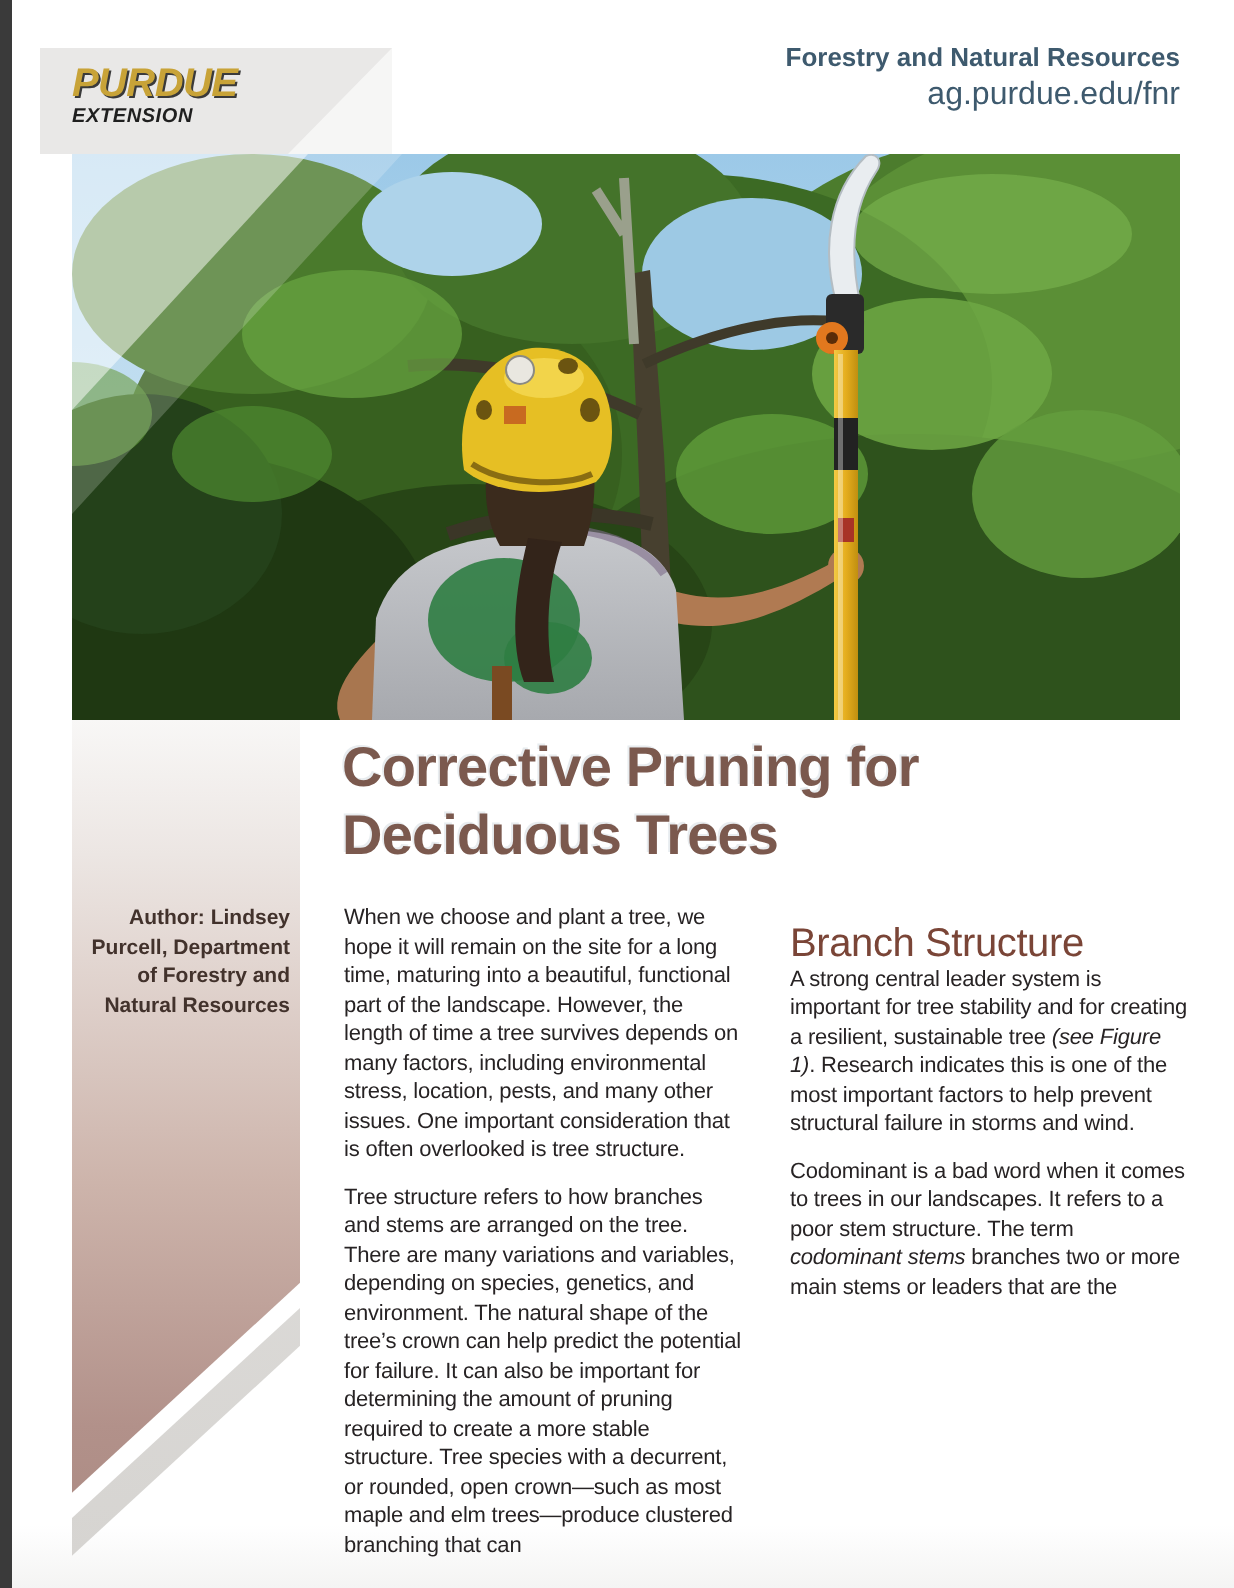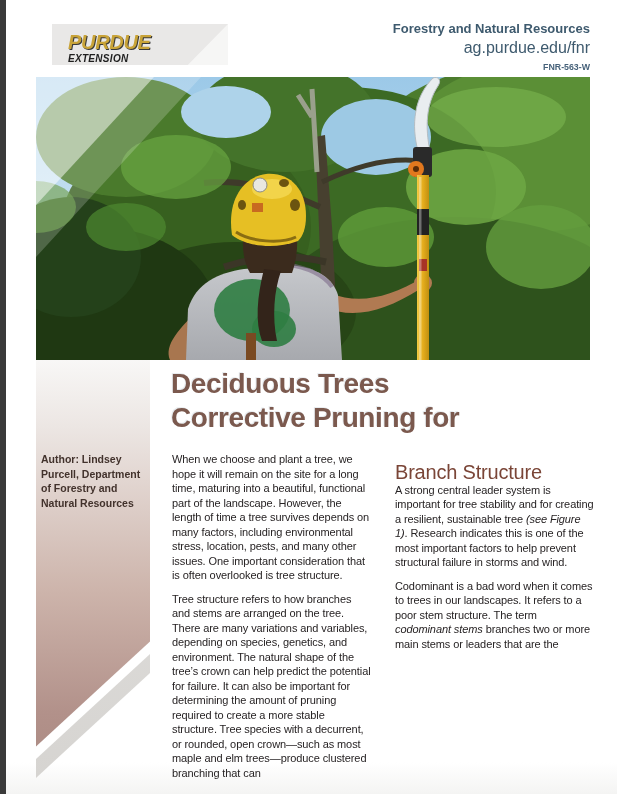--- a/index.html
+++ b/index.html
@@ -4,21 +4,21 @@
 <style>
   html,body{margin:0;padding:0;background:#ffffff;}
   .page{
     position:relative;width:617px;height:794px;overflow:hidden;
     background:linear-gradient(180deg,#ffffff 0%,#ffffff 96%,#f4f4f3 100%);
     font-family:"Liberation Sans",sans-serif;
   }
   .page-edge{position:absolute;left:0;top:0;width:6px;height:100%;background:#3a3a3a;}
 
   
-  .logo-band{position:absolute;left:52px;top:24px;width:176px;height:41px;background:#e9e8e7;}
+  .logo-band{position:absolute;left:20px;top:24px;width:176px;height:53px;background:#e9e8e7;}
   .logo-band .diag{position:absolute;right:0;top:0;width:52px;height:53px;
     background:rgba(255,255,255,.6);clip-path:polygon(100% 0,100% 100%,0 100%);}
   .logo{position:absolute;left:16px;top:8px;font-style:italic;line-height:1;}
   .logo .l1{font-size:20px;font-weight:800;color:#c8a338;letter-spacing:-.3px;
     text-shadow:1px 1px 0 #3a3a3a;}
   .logo .l2{font-size:10px;font-weight:800;color:#1f1f1f;letter-spacing:.3px;margin-top:2px;}
   .masthead{position:absolute;right:27px;top:22px;text-align:right;color:#3e5a6e;}
   .masthead .dept{font-size:13px;font-weight:700;line-height:1.15;}
   .masthead .url{font-size:16px;font-weight:400;margin-top:2px;}
   .masthead .code{font-size:8.8px;font-weight:700;margin-top:5px;color:#47627a;}
@@ -33,21 +33,21 @@
     text-shadow:-1px -1px 0 rgba(190,200,210,.35);}
 
   
   .ribbon{position:absolute;left:36px;top:360px;width:114px;height:420px;}
   .ribbon .main{position:absolute;inset:0;
     background:linear-gradient(180deg,#f8f7f6 0%,#ece6e3 16%,#cdb4ab 55%,#b2918a 84%,#aa8a82 100%);
     clip-path:polygon(0 0,100% 0,100% 67%,0 92%);}
   .ribbon .under{position:absolute;inset:0;
     background:linear-gradient(180deg,#e4e3e1,#d6d4d1);
     clip-path:polygon(0 95%,100% 70%,100% 74.5%,0 99.5%);}
-  .author{position:absolute;left:5px;right:5px;top:92px;text-align:left;
+  .author{position:absolute;left:5px;right:5px;top:92px;text-align:right;
     font-size:10.5px;font-weight:700;line-height:1.4;color:#42322c;}
 
   
   .col{position:absolute;top:452px;font-size:11px;line-height:14.5px;color:#272324;
     letter-spacing:-.1px;}
   .col1{left:172px;width:200px;}
   .col2{left:395px;width:200px;}
   .col p{margin:0 0 9px 0;}
   .col .section-heading{font-size:20px;font-weight:400;color:#7a4537;
     margin:13px 0 3px 0;letter-spacing:-.2px;}
@@ -63,21 +63,20 @@
     <div class="diag"></div>
     <div class="logo">
       <div class="l1">PURDUE</div>
       <div class="l2">EXTENSION</div>
     </div>
   </div>
 
   <div class="masthead">
     <div class="dept">Forestry and Natural Resources</div>
     <div class="url">ag.purdue.edu/fnr</div>
-    <div class="code">FNR-563-W</div>
   </div>
 
   <div class="photo">
     <svg width="554" height="283" viewBox="0 0 554 283" xmlns="http://www.w3.org/2000/svg">
       <defs>
         <linearGradient id="sky" x1="0" y1="0" x2="0" y2="1">
           <stop offset="0" stop-color="#9cc9e8"></stop>
             <stop offset="1" stop-color="#cfe7f4"></stop>
         </linearGradient>
         <linearGradient id="shirt" x1="0" y1="0" x2="0" y2="1">
@@ -166,22 +165,22 @@
       </g>
 
       <g>
         <polygon points="0,0 165,0 0,180" fill="#ffffff" opacity=".2"></polygon>
         <polygon points="0,0 118,0 0,128" fill="#ffffff" opacity=".5"></polygon>
       </g>
     </svg>
   </div>
 
   <div class="title">
+    <div>Corrective Pruning for</div>
     <div>Deciduous Trees</div>
-    <div>Corrective Pruning for</div>
   </div>
 
   <div class="ribbon">
     <div class="main"></div>
     <div class="under"></div>
     <div class="author">Author: Lindsey Purcell, Department of Forestry and Natural Resources</div>
   </div>
 
   <div class="col col1">
     <p>When we choose and plant a tree, we hope it will remain on the site for a long time, maturing into a beautiful, functional part of the landscape. However, the length of time a tree survives depends on many factors, including environmental stress, location, pests, and many other issues. One important consideration that is often overlooked is tree structure.</p>

